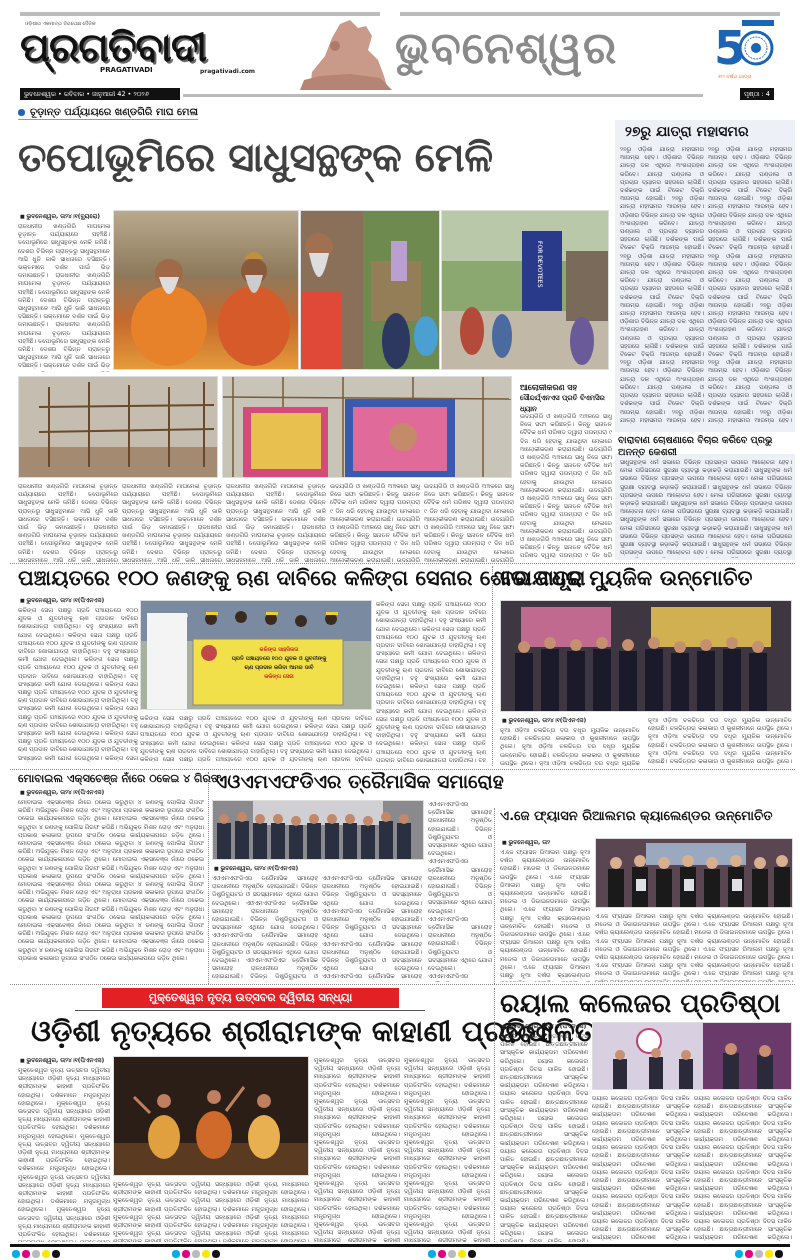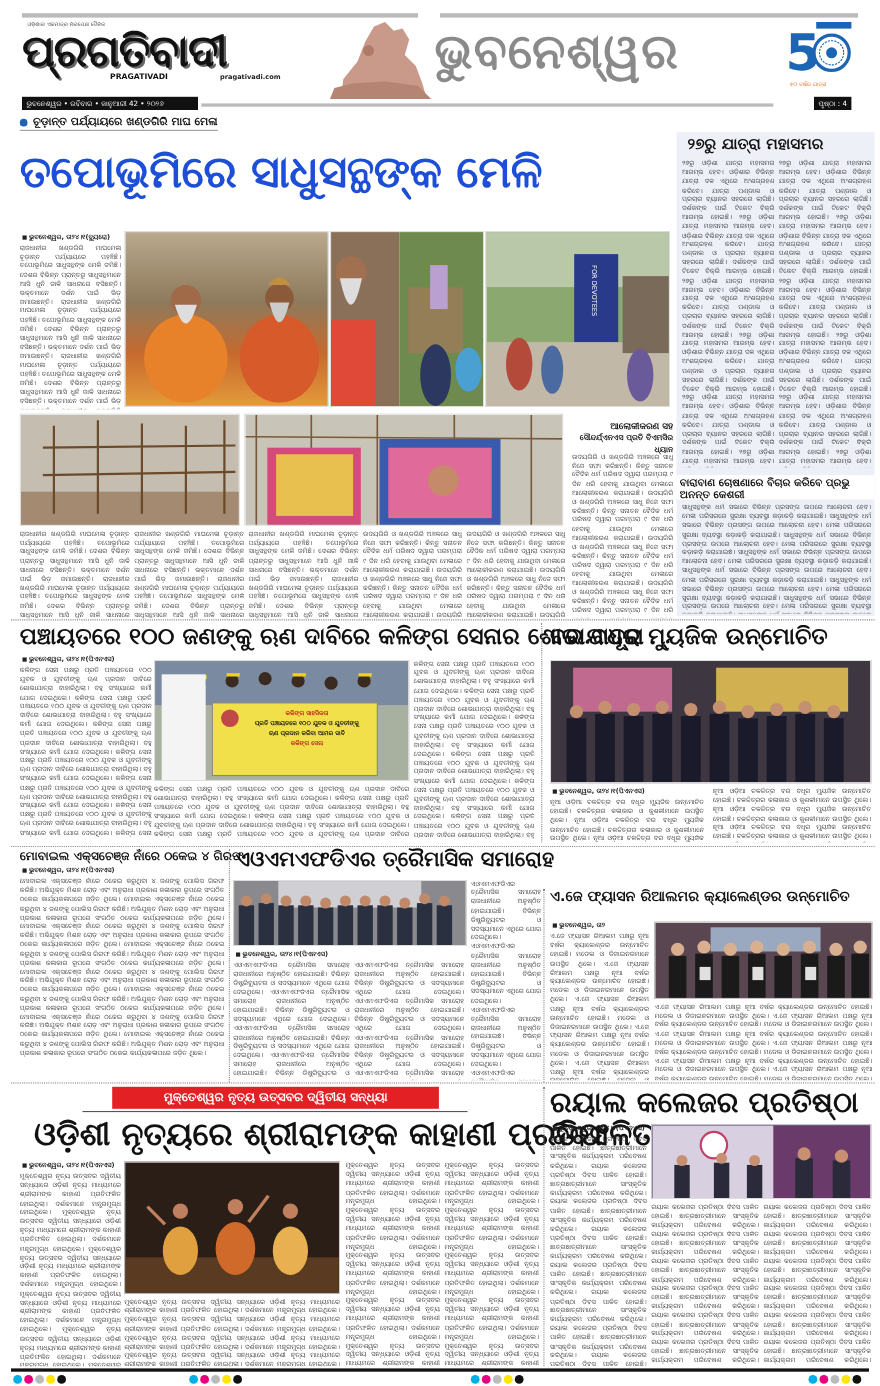--- a/index.html
+++ b/index.html
@@ -23,21 +23,21 @@
   #statue { left: 280px; top: 16px; width: 120px; height: 74px; }
   #city { left: 395px; top: 22px; font-size: 44px; font-weight: 900; color: #8a8a8a; letter-spacing: 1px; }
   #logo50 { left: 712px; top: 16px; width: 66px; height: 66px; }
   #dateband { left: 20px; top: 88px; width: 160px; height: 12px; background: #111; color: #fff; font-size: 6.5px; line-height: 12px; padding-left: 4px; }
   #dateband-line { left: 183px; top: 94px; width: 520px; height: 3px; background: #bbb; }
   #pageno { left: 740px; top: 88px; background: #111; color: #fff; font-size: 6.5px; line-height: 12px; padding: 0 4px; }
 
   
   #kicker { left: 18px; top: 106px; font-size: 10px; font-weight: bold; color: #111; border-bottom: 1px solid #999; padding-bottom: 1px; }
   #kicker-dot { display: inline-block; width: 7px; height: 7px; border-radius: 50%; background: #1c64b4; margin-right: 5px; vertical-align: middle; }
-  #main-head { left: 18px; top: 134px; font-size: 40px; font-weight: bold; color: #1d4ed8; letter-spacing: -0.5px; }
+  #main-head { left: 18px; top: 134px; font-size: 40px; font-weight: bold; color: #404040; letter-spacing: -0.5px; }
 
   #side-box { left: 615px; top: 120px; width: 180px; height: 440px; background: #eef0f8; }
   #side-head { left: 625px; top: 123px; font-size: 14px; font-weight: bold; }
   #side-head2-bg { left: 615px; top: 432px; width: 180px; height: 22px; background: #fff; }
   #side-head2 { left: 618px; top: 434px; font-size: 9.5px; font-weight: bold; color: #111; }
 
   
   .sec-head { font-size: 22px; font-weight: bold; color: #111; }
   .mid-head { font-size: 12px; font-weight: bold; color: #111; }
 
@@ -150,21 +150,21 @@
       <line x1="0" y1="20" x2="290" y2="22"></line>
     </g>
     <rect x="20" y="30" width="85" height="72" fill="#d44a7a"></rect>
     <rect x="28" y="36" width="70" height="56" fill="#e8c050"></rect>
     <rect x="122" y="22" width="110" height="80" fill="#3a5ab0"></rect>
     <rect x="130" y="30" width="94" height="64" fill="#e06a9a"></rect>
     <circle cx="180" cy="60" r="14" fill="#c48a6a"></circle>
   </svg>
 </div>
 
-<div class="abs" style="left:520px;top:382px;width:92px;text-align:right;">
+<div class="abs" style="left:520px;top:382px;width:92px;">
   <div class="caption-box">ଆଲୋକୀକରଣ ସହ</div>
   <div class="caption-box" style="font-size:7px;">ସୌନ୍ଦର୍ଯ୍ଏନଏସ ପ୍ରତି ବିଏମସିର ଧ୍ୟାନ</div>
 </div>
 <div class="abs txt" style="left:520px;top:412px;width:92px;height:150px;">ଉଦୟଗିରି ଓ ଖଣ୍ଡଗିରି ଅଞ୍ଚଳରେ ସାଧୁ ନିଜେ ସଫା କରିଛନ୍ତି। କିନ୍ତୁ ସନାତନ ବୈଦିକ ଧର୍ମ ପରିଷଦ ଦ୍ୱାରା ପରମ୍ପରା ୯ ଦିନ ଧରି ହେବାକୁ ଯାଉଥିବା ମେଳାରେ ଆଲୋକୀକରଣ କରାଯାଇଛି। ଉଦୟଗିରି ଓ ଖଣ୍ଡଗିରି ଅଞ୍ଚଳରେ ସାଧୁ ନିଜେ ସଫା କରିଛନ୍ତି। କିନ୍ତୁ ସନାତନ ବୈଦିକ ଧର୍ମ ପରିଷଦ ଦ୍ୱାରା ପରମ୍ପରା ୯ ଦିନ ଧରି ହେବାକୁ ଯାଉଥିବା ମେଳାରେ ଆଲୋକୀକରଣ କରାଯାଇଛି। ଉଦୟଗିରି ଓ ଖଣ୍ଡଗିରି ଅଞ୍ଚଳରେ ସାଧୁ ନିଜେ ସଫା କରିଛନ୍ତି। କିନ୍ତୁ ସନାତନ ବୈଦିକ ଧର୍ମ ପରିଷଦ ଦ୍ୱାରା ପରମ୍ପରା ୯ ଦିନ ଧରି ହେବାକୁ ଯାଉଥିବା ମେଳାରେ ଆଲୋକୀକରଣ କରାଯାଇଛି। ଉଦୟଗିରି ଓ ଖଣ୍ଡଗିରି ଅଞ୍ଚଳରେ ସାଧୁ ନିଜେ ସଫା କରିଛନ୍ତି। କିନ୍ତୁ ସନାତନ ବୈଦିକ ଧର୍ମ ପରିଷଦ ଦ୍ୱାରା ପରମ୍ପରା ୯ ଦିନ ଧରି ହେବାକୁ ଯାଉଥିବା ମେଳାରେ ଆଲୋକୀକରଣ କରାଯାଇଛି। ଉଦୟଗିରି ଓ ଖଣ୍ଡଗିରି ଅଞ୍ଚଳରେ ସାଧୁ ନିଜେ ସଫା କରିଛନ୍ତି। କିନ୍ତୁ ସନାତନ ବୈଦିକ ଧର୍ମ ପରିଷଦ ଦ୍ୱାରା ପରମ୍ପରା ୯ ଦିନ ଧରି ହେବାକୁ ଯାଉଥିବା ମେଳାରେ ଆଲୋକୀକରଣ କରାଯାଇଛି। ଉଦୟଗିରି ଓ ଖଣ୍ଡଗିରି ଅଞ୍ଚଳରେ ସାଧୁ ନିଜେ ସଫା କରିଛନ୍ତି। କିନ୍ତୁ ସନାତନ ବୈଦିକ ଧର୍ମ ପରିଷଦ ଦ୍ୱାରା ପରମ୍ପରା ୯ ଦିନ ଧରି ହେବାକୁ ଯାଉଥିବା ମେଳାରେ ଆଲୋକୀକରଣ କରାଯାଇଛି। ଉଦୟଗିରି ଓ ଖଣ୍ଡଗିରି ଅଞ୍ଚଳରେ ସାଧୁ ନିଜେ ସଫା କରିଛନ୍ତି। କିନ୍ତୁ ସନାତନ ବୈଦିକ ଧର୍ମ ପରିଷଦ ଦ୍ୱାରା ପରମ୍ପରା ୯ ଦିନ ଧରି ହେବାକୁ ଯାଉଥିବା ମେଳାରେ ଆଲୋକୀକରଣ କରାଯାଇଛି। ଉଦୟଗିରି ଓ ଖଣ୍ଡଗିରି ଅଞ୍ଚଳରେ ସାଧୁ ନିଜେ ସଫା କରିଛନ୍ତି। କିନ୍ତୁ ସନାତନ ବୈଦିକ ଧର୍ମ ପରିଷଦ ଦ୍ୱାରା ପରମ୍ପରା ୯ ଦିନ ଧରି ହେବାକୁ ଯାଉଥିବା ମେଳାରେ ଆଲୋକୀକରଣ କରାଯାଇଛି। </div>
 
 <div class="abs txt" style="left:18px;top:482px;width:100px;height:80px;">ରାଜଧାନୀର ଖଣ୍ଡଗିରି ମାଘମେଳା ଚୂଡ଼ାନ୍ତ ପର୍ଯ୍ୟାୟରେ ପହଞ୍ଚିଛି। ତପୋଭୂମିରେ ସାଧୁସନ୍ଥଙ୍କ ମେଳି ଜମିଛି। ଦେଶର ବିଭିନ୍ନ ପ୍ରାନ୍ତରୁ ସାଧୁସନ୍ଥମାନେ ଆସି ଧୁନି ଜାଳି ସାଧନାରେ ବସିଛନ୍ତି। ଭକ୍ତମାନେ ଦର୍ଶନ ପାଇଁ ଭିଡ଼ ଜମାଉଛନ୍ତି। ରାଜଧାନୀର ଖଣ୍ଡଗିରି ମାଘମେଳା ଚୂଡ଼ାନ୍ତ ପର୍ଯ୍ୟାୟରେ ପହଞ୍ଚିଛି। ତପୋଭୂମିରେ ସାଧୁସନ୍ଥଙ୍କ ମେଳି ଜମିଛି। ଦେଶର ବିଭିନ୍ନ ପ୍ରାନ୍ତରୁ ସାଧୁସନ୍ଥମାନେ ଆସି ଧୁନି ଜାଳି ସାଧନାରେ ବସିଛନ୍ତି। ଭକ୍ତମାନେ ଦର୍ଶନ ପାଇଁ ଭିଡ଼ ଜମାଉଛନ୍ତି। ରାଜଧାନୀର ଖଣ୍ଡଗିରି ମାଘମେଳା ଚୂଡ଼ାନ୍ତ ପର୍ଯ୍ୟାୟରେ ପହଞ୍ଚିଛି। ତପୋଭୂମିରେ ସାଧୁସନ୍ଥଙ୍କ ମେଳି ଜମିଛି। ଦେଶର ବିଭିନ୍ନ ପ୍ରାନ୍ତରୁ ସାଧୁସନ୍ଥମାନେ ଆସି ଧୁନି ଜାଳି ସାଧନାରେ ବସିଛନ୍ତି। ଭକ୍ତମାନେ ଦର୍ଶନ ପାଇଁ ଭିଡ଼ ଜମାଉଛନ୍ତି। ରାଜଧାନୀର ଖଣ୍ଡଗିରି ମାଘମେଳା ଚୂଡ଼ାନ୍ତ ପର୍ଯ୍ୟାୟରେ ପହଞ୍ଚିଛି। ତପୋଭୂମିରେ ସାଧୁସନ୍ଥଙ୍କ ମେଳି ଜମିଛି। ଦେଶର ବିଭିନ୍ନ ପ୍ରାନ୍ତରୁ ସାଧୁସନ୍ଥମାନେ ଆସି ଧୁନି ଜାଳି ସାଧନାରେ ବସିଛନ୍ତି। ଭକ୍ତମାନେ ଦର୍ଶନ ପାଇଁ ଭିଡ଼ ଜମାଉଛନ୍ତି। ରାଜଧାନୀର ଖଣ୍ଡଗିରି ମାଘମେଳା ଚୂଡ଼ାନ୍ତ ପର୍ଯ୍ୟାୟରେ ପହଞ୍ଚିଛି। ତପୋଭୂମିରେ ସାଧୁସନ୍ଥଙ୍କ ମେଳି ଜମିଛି। ଦେଶର ବିଭିନ୍ନ ପ୍ରାନ୍ତରୁ ସାଧୁସନ୍ଥମାନେ ଆସି ଧୁନି ଜାଳି ସାଧନାରେ ବସିଛନ୍ତି। ଭକ୍ତମାନେ ଦର୍ଶନ ପାଇଁ ଭିଡ଼ ଜମାଉଛନ୍ତି। ରାଜଧାନୀର ଖଣ୍ଡଗିରି ମାଘମେଳା ଚୂଡ଼ାନ୍ତ ପର୍ଯ୍ୟାୟରେ ପହଞ୍ଚିଛି। ତପୋଭୂମିରେ ସାଧୁସନ୍ଥଙ୍କ ମେଳି ଜମିଛି। ଦେଶର ବିଭିନ୍ନ ପ୍ରାନ୍ତରୁ ସାଧୁସନ୍ଥମାନେ ଆସି ଧୁନି ଜାଳି ସାଧନାରେ ବସିଛନ୍ତି। ଭକ୍ତମାନେ ଦର୍ଶନ ପାଇଁ ଭିଡ଼ ଜମାଉଛନ୍ତି। ରାଜଧାନୀର ଖଣ୍ଡଗିରି ମାଘମେଳା ଚୂଡ଼ାନ୍ତ ପର୍ଯ୍ୟାୟରେ ପହଞ୍ଚିଛି। ତପୋଭୂମିରେ ସାଧୁସନ୍ଥଙ୍କ ମେଳି ଜମିଛି। ଦେଶର ବିଭିନ୍ନ ପ୍ରାନ୍ତରୁ ସାଧୁସନ୍ଥମାନେ ଆସି ଧୁନି ଜାଳି ସାଧନାରେ ବସିଛନ୍ତି। ଭକ୍ତମାନେ ଦର୍ଶନ ପାଇଁ ଭିଡ଼ ଜମାଉଛନ୍ତି। ରାଜଧାନୀର ଖଣ୍ଡଗିରି ମାଘମେଳା ଚୂଡ଼ାନ୍ତ ପର୍ଯ୍ୟାୟରେ ପହଞ୍ଚିଛି। ତପୋଭୂମିରେ ସାଧୁସନ୍ଥଙ୍କ ମେଳି ଜମିଛି। ଦେଶର ବିଭିନ୍ନ ପ୍ରାନ୍ତରୁ ସାଧୁସନ୍ଥମାନେ ଆସି ଧୁନି ଜାଳି ସାଧନାରେ ବସିଛନ୍ତି। ଭକ୍ତମାନେ ଦର୍ଶନ ପାଇଁ ଭିଡ଼ ଜମାଉଛନ୍ତି। </div>
 <div class="abs txt" style="left:122px;top:482px;width:100px;height:80px;">ରାଜଧାନୀର ଖଣ୍ଡଗିରି ମାଘମେଳା ଚୂଡ଼ାନ୍ତ ପର୍ଯ୍ୟାୟରେ ପହଞ୍ଚିଛି। ତପୋଭୂମିରେ ସାଧୁସନ୍ଥଙ୍କ ମେଳି ଜମିଛି। ଦେଶର ବିଭିନ୍ନ ପ୍ରାନ୍ତରୁ ସାଧୁସନ୍ଥମାନେ ଆସି ଧୁନି ଜାଳି ସାଧନାରେ ବସିଛନ୍ତି। ଭକ୍ତମାନେ ଦର୍ଶନ ପାଇଁ ଭିଡ଼ ଜମାଉଛନ୍ତି। ରାଜଧାନୀର ଖଣ୍ଡଗିରି ମାଘମେଳା ଚୂଡ଼ାନ୍ତ ପର୍ଯ୍ୟାୟରେ ପହଞ୍ଚିଛି। ତପୋଭୂମିରେ ସାଧୁସନ୍ଥଙ୍କ ମେଳି ଜମିଛି। ଦେଶର ବିଭିନ୍ନ ପ୍ରାନ୍ତରୁ ସାଧୁସନ୍ଥମାନେ ଆସି ଧୁନି ଜାଳି ସାଧନାରେ ବସିଛନ୍ତି। ଭକ୍ତମାନେ ଦର୍ଶନ ପାଇଁ ଭିଡ଼ ଜମାଉଛନ୍ତି। ରାଜଧାନୀର ଖଣ୍ଡଗିରି ମାଘମେଳା ଚୂଡ଼ାନ୍ତ ପର୍ଯ୍ୟାୟରେ ପହଞ୍ଚିଛି। ତପୋଭୂମିରେ ସାଧୁସନ୍ଥଙ୍କ ମେଳି ଜମିଛି। ଦେଶର ବିଭିନ୍ନ ପ୍ରାନ୍ତରୁ ସାଧୁସନ୍ଥମାନେ ଆସି ଧୁନି ଜାଳି ସାଧନାରେ ବସିଛନ୍ତି। ଭକ୍ତମାନେ ଦର୍ଶନ ପାଇଁ ଭିଡ଼ ଜମାଉଛନ୍ତି। ରାଜଧାନୀର ଖଣ୍ଡଗିରି ମାଘମେଳା ଚୂଡ଼ାନ୍ତ ପର୍ଯ୍ୟାୟରେ ପହଞ୍ଚିଛି। ତପୋଭୂମିରେ ସାଧୁସନ୍ଥଙ୍କ ମେଳି ଜମିଛି। ଦେଶର ବିଭିନ୍ନ ପ୍ରାନ୍ତରୁ ସାଧୁସନ୍ଥମାନେ ଆସି ଧୁନି ଜାଳି ସାଧନାରେ ବସିଛନ୍ତି। ଭକ୍ତମାନେ ଦର୍ଶନ ପାଇଁ ଭିଡ଼ ଜମାଉଛନ୍ତି। ରାଜଧାନୀର ଖଣ୍ଡଗିରି ମାଘମେଳା ଚୂଡ଼ାନ୍ତ ପର୍ଯ୍ୟାୟରେ ପହଞ୍ଚିଛି। ତପୋଭୂମିରେ ସାଧୁସନ୍ଥଙ୍କ ମେଳି ଜମିଛି। ଦେଶର ବିଭିନ୍ନ ପ୍ରାନ୍ତରୁ ସାଧୁସନ୍ଥମାନେ ଆସି ଧୁନି ଜାଳି ସାଧନାରେ ବସିଛନ୍ତି। ଭକ୍ତମାନେ ଦର୍ଶନ ପାଇଁ ଭିଡ଼ ଜମାଉଛନ୍ତି। ରାଜଧାନୀର ଖଣ୍ଡଗିରି ମାଘମେଳା ଚୂଡ଼ାନ୍ତ ପର୍ଯ୍ୟାୟରେ ପହଞ୍ଚିଛି। ତପୋଭୂମିରେ ସାଧୁସନ୍ଥଙ୍କ ମେଳି ଜମିଛି। ଦେଶର ବିଭିନ୍ନ ପ୍ରାନ୍ତରୁ ସାଧୁସନ୍ଥମାନେ ଆସି ଧୁନି ଜାଳି ସାଧନାରେ ବସିଛନ୍ତି। ଭକ୍ତମାନେ ଦର୍ଶନ ପାଇଁ ଭିଡ଼ ଜମାଉଛନ୍ତି। ରାଜଧାନୀର ଖଣ୍ଡଗିରି ମାଘମେଳା ଚୂଡ଼ାନ୍ତ ପର୍ଯ୍ୟାୟରେ ପହଞ୍ଚିଛି। ତପୋଭୂମିରେ ସାଧୁସନ୍ଥଙ୍କ ମେଳି ଜମିଛି। ଦେଶର ବିଭିନ୍ନ ପ୍ରାନ୍ତରୁ ସାଧୁସନ୍ଥମାନେ ଆସି ଧୁନି ଜାଳି ସାଧନାରେ ବସିଛନ୍ତି। ଭକ୍ତମାନେ ଦର୍ଶନ ପାଇଁ ଭିଡ଼ ଜମାଉଛନ୍ତି। ରାଜଧାନୀର ଖଣ୍ଡଗିରି ମାଘମେଳା ଚୂଡ଼ାନ୍ତ ପର୍ଯ୍ୟାୟରେ ପହଞ୍ଚିଛି। ତପୋଭୂମିରେ ସାଧୁସନ୍ଥଙ୍କ ମେଳି ଜମିଛି। ଦେଶର ବିଭିନ୍ନ ପ୍ରାନ୍ତରୁ ସାଧୁସନ୍ଥମାନେ ଆସି ଧୁନି ଜାଳି ସାଧନାରେ ବସିଛନ୍ତି। ଭକ୍ତମାନେ ଦର୍ଶନ ପାଇଁ ଭିଡ଼ ଜମାଉଛନ୍ତି। </div>
 <div class="abs txt" style="left:226px;top:482px;width:100px;height:80px;">ରାଜଧାନୀର ଖଣ୍ଡଗିରି ମାଘମେଳା ଚୂଡ଼ାନ୍ତ ପର୍ଯ୍ୟାୟରେ ପହଞ୍ଚିଛି। ତପୋଭୂମିରେ ସାଧୁସନ୍ଥଙ୍କ ମେଳି ଜମିଛି। ଦେଶର ବିଭିନ୍ନ ପ୍ରାନ୍ତରୁ ସାଧୁସନ୍ଥମାନେ ଆସି ଧୁନି ଜାଳି ସାଧନାରେ ବସିଛନ୍ତି। ଭକ୍ତମାନେ ଦର୍ଶନ ପାଇଁ ଭିଡ଼ ଜମାଉଛନ୍ତି। ରାଜଧାନୀର ଖଣ୍ଡଗିରି ମାଘମେଳା ଚୂଡ଼ାନ୍ତ ପର୍ଯ୍ୟାୟରେ ପହଞ୍ଚିଛି। ତପୋଭୂମିରେ ସାଧୁସନ୍ଥଙ୍କ ମେଳି ଜମିଛି। ଦେଶର ବିଭିନ୍ନ ପ୍ରାନ୍ତରୁ ସାଧୁସନ୍ଥମାନେ ଆସି ଧୁନି ଜାଳି ସାଧନାରେ ବସିଛନ୍ତି। ଭକ୍ତମାନେ ଦର୍ଶନ ପାଇଁ ଭିଡ଼ ଜମାଉଛନ୍ତି। ରାଜଧାନୀର ଖଣ୍ଡଗିରି ମାଘମେଳା ଚୂଡ଼ାନ୍ତ ପର୍ଯ୍ୟାୟରେ ପହଞ୍ଚିଛି। ତପୋଭୂମିରେ ସାଧୁସନ୍ଥଙ୍କ ମେଳି ଜମିଛି। ଦେଶର ବିଭିନ୍ନ ପ୍ରାନ୍ତରୁ ସାଧୁସନ୍ଥମାନେ ଆସି ଧୁନି ଜାଳି ସାଧନାରେ ବସିଛନ୍ତି। ଭକ୍ତମାନେ ଦର୍ଶନ ପାଇଁ ଭିଡ଼ ଜମାଉଛନ୍ତି। ରାଜଧାନୀର ଖଣ୍ଡଗିରି ମାଘମେଳା ଚୂଡ଼ାନ୍ତ ପର୍ଯ୍ୟାୟରେ ପହଞ୍ଚିଛି। ତପୋଭୂମିରେ ସାଧୁସନ୍ଥଙ୍କ ମେଳି ଜମିଛି। ଦେଶର ବିଭିନ୍ନ ପ୍ରାନ୍ତରୁ ସାଧୁସନ୍ଥମାନେ ଆସି ଧୁନି ଜାଳି ସାଧନାରେ ବସିଛନ୍ତି। ଭକ୍ତମାନେ ଦର୍ଶନ ପାଇଁ ଭିଡ଼ ଜମାଉଛନ୍ତି। ରାଜଧାନୀର ଖଣ୍ଡଗିରି ମାଘମେଳା ଚୂଡ଼ାନ୍ତ ପର୍ଯ୍ୟାୟରେ ପହଞ୍ଚିଛି। ତପୋଭୂମିରେ ସାଧୁସନ୍ଥଙ୍କ ମେଳି ଜମିଛି। ଦେଶର ବିଭିନ୍ନ ପ୍ରାନ୍ତରୁ ସାଧୁସନ୍ଥମାନେ ଆସି ଧୁନି ଜାଳି ସାଧନାରେ ବସିଛନ୍ତି। ଭକ୍ତମାନେ ଦର୍ଶନ ପାଇଁ ଭିଡ଼ ଜମାଉଛନ୍ତି। ରାଜଧାନୀର ଖଣ୍ଡଗିରି ମାଘମେଳା ଚୂଡ଼ାନ୍ତ ପର୍ଯ୍ୟାୟରେ ପହଞ୍ଚିଛି। ତପୋଭୂମିରେ ସାଧୁସନ୍ଥଙ୍କ ମେଳି ଜମିଛି। ଦେଶର ବିଭିନ୍ନ ପ୍ରାନ୍ତରୁ ସାଧୁସନ୍ଥମାନେ ଆସି ଧୁନି ଜାଳି ସାଧନାରେ ବସିଛନ୍ତି। ଭକ୍ତମାନେ ଦର୍ଶନ ପାଇଁ ଭିଡ଼ ଜମାଉଛନ୍ତି। ରାଜଧାନୀର ଖଣ୍ଡଗିରି ମାଘମେଳା ଚୂଡ଼ାନ୍ତ ପର୍ଯ୍ୟାୟରେ ପହଞ୍ଚିଛି। ତପୋଭୂମିରେ ସାଧୁସନ୍ଥଙ୍କ ମେଳି ଜମିଛି। ଦେଶର ବିଭିନ୍ନ ପ୍ରାନ୍ତରୁ ସାଧୁସନ୍ଥମାନେ ଆସି ଧୁନି ଜାଳି ସାଧନାରେ ବସିଛନ୍ତି। ଭକ୍ତମାନେ ଦର୍ଶନ ପାଇଁ ଭିଡ଼ ଜମାଉଛନ୍ତି। ରାଜଧାନୀର ଖଣ୍ଡଗିରି ମାଘମେଳା ଚୂଡ଼ାନ୍ତ ପର୍ଯ୍ୟାୟରେ ପହଞ୍ଚିଛି। ତପୋଭୂମିରେ ସାଧୁସନ୍ଥଙ୍କ ମେଳି ଜମିଛି। ଦେଶର ବିଭିନ୍ନ ପ୍ରାନ୍ତରୁ ସାଧୁସନ୍ଥମାନେ ଆସି ଧୁନି ଜାଳି ସାଧନାରେ ବସିଛନ୍ତି। ଭକ୍ତମାନେ ଦର୍ଶନ ପାଇଁ ଭିଡ଼ ଜମାଉଛନ୍ତି। </div>
 <div class="abs txt" style="left:330px;top:482px;width:90px;height:80px;">ଉଦୟଗିରି ଓ ଖଣ୍ଡଗିରି ଅଞ୍ଚଳରେ ସାଧୁ ନିଜେ ସଫା କରିଛନ୍ତି। କିନ୍ତୁ ସନାତନ ବୈଦିକ ଧର୍ମ ପରିଷଦ ଦ୍ୱାରା ପରମ୍ପରା ୯ ଦିନ ଧରି ହେବାକୁ ଯାଉଥିବା ମେଳାରେ ଆଲୋକୀକରଣ କରାଯାଇଛି। ଉଦୟଗିରି ଓ ଖଣ୍ଡଗିରି ଅଞ୍ଚଳରେ ସାଧୁ ନିଜେ ସଫା କରିଛନ୍ତି। କିନ୍ତୁ ସନାତନ ବୈଦିକ ଧର୍ମ ପରିଷଦ ଦ୍ୱାରା ପରମ୍ପରା ୯ ଦିନ ଧରି ହେବାକୁ ଯାଉଥିବା ମେଳାରେ ଆଲୋକୀକରଣ କରାଯାଇଛି। ଉଦୟଗିରି ଓ ଖଣ୍ଡଗିରି ଅଞ୍ଚଳରେ ସାଧୁ ନିଜେ ସଫା କରିଛନ୍ତି। କିନ୍ତୁ ସନାତନ ବୈଦିକ ଧର୍ମ ପରିଷଦ ଦ୍ୱାରା ପରମ୍ପରା ୯ ଦିନ ଧରି ହେବାକୁ ଯାଉଥିବା ମେଳାରେ ଆଲୋକୀକରଣ କରାଯାଇଛି। ଉଦୟଗିରି ଓ ଖଣ୍ଡଗିରି ଅଞ୍ଚଳରେ ସାଧୁ ନିଜେ ସଫା କରିଛନ୍ତି। କିନ୍ତୁ ସନାତନ ବୈଦିକ ଧର୍ମ ପରିଷଦ ଦ୍ୱାରା ପରମ୍ପରା ୯ ଦିନ ଧରି ହେବାକୁ ଯାଉଥିବା ମେଳାରେ ଆଲୋକୀକରଣ କରାଯାଇଛି। ଉଦୟଗିରି ଓ ଖଣ୍ଡଗିରି ଅଞ୍ଚଳରେ ସାଧୁ ନିଜେ ସଫା କରିଛନ୍ତି। କିନ୍ତୁ ସନାତନ ବୈଦିକ ଧର୍ମ ପରିଷଦ ଦ୍ୱାରା ପରମ୍ପରା ୯ ଦିନ ଧରି ହେବାକୁ ଯାଉଥିବା ମେଳାରେ ଆଲୋକୀକରଣ କରାଯାଇଛି। ଉଦୟଗିରି ଓ ଖଣ୍ଡଗିରି ଅଞ୍ଚଳରେ ସାଧୁ ନିଜେ ସଫା କରିଛନ୍ତି। କିନ୍ତୁ ସନାତନ ବୈଦିକ ଧର୍ମ ପରିଷଦ ଦ୍ୱାରା ପରମ୍ପରା ୯ ଦିନ ଧରି ହେବାକୁ ଯାଉଥିବା ମେଳାରେ ଆଲୋକୀକରଣ କରାଯାଇଛି। ଉଦୟଗିରି ଓ ଖଣ୍ଡଗିରି ଅଞ୍ଚଳରେ ସାଧୁ ନିଜେ ସଫା କରିଛନ୍ତି। କିନ୍ତୁ ସନାତନ ବୈଦିକ ଧର୍ମ ପରିଷଦ ଦ୍ୱାରା ପରମ୍ପରା ୯ ଦିନ ଧରି ହେବାକୁ ଯାଉଥିବା ମେଳାରେ ଆଲୋକୀକରଣ କରାଯାଇଛି। ଉଦୟଗିରି ଓ ଖଣ୍ଡଗିରି ଅଞ୍ଚଳରେ ସାଧୁ ନିଜେ ସଫା କରିଛନ୍ତି। କିନ୍ତୁ ସନାତନ ବୈଦିକ ଧର୍ମ ପରିଷଦ ଦ୍ୱାରା ପରମ୍ପରା ୯ ଦିନ ଧରି ହେବାକୁ ଯାଉଥିବା ମେଳାରେ ଆଲୋକୀକରଣ କରାଯାଇଛି। </div>
 <div class="abs txt" style="left:424px;top:482px;width:90px;height:80px;">ଉଦୟଗିରି ଓ ଖଣ୍ଡଗିରି ଅଞ୍ଚଳରେ ସାଧୁ ନିଜେ ସଫା କରିଛନ୍ତି। କିନ୍ତୁ ସନାତନ ବୈଦିକ ଧର୍ମ ପରିଷଦ ଦ୍ୱାରା ପରମ୍ପରା ୯ ଦିନ ଧରି ହେବାକୁ ଯାଉଥିବା ମେଳାରେ ଆଲୋକୀକରଣ କରାଯାଇଛି। ଉଦୟଗିରି ଓ ଖଣ୍ଡଗିରି ଅଞ୍ଚଳରେ ସାଧୁ ନିଜେ ସଫା କରିଛନ୍ତି। କିନ୍ତୁ ସନାତନ ବୈଦିକ ଧର୍ମ ପରିଷଦ ଦ୍ୱାରା ପରମ୍ପରା ୯ ଦିନ ଧରି ହେବାକୁ ଯାଉଥିବା ମେଳାରେ ଆଲୋକୀକରଣ କରାଯାଇଛି। ଉଦୟଗିରି ଓ ଖଣ୍ଡଗିରି ଅଞ୍ଚଳରେ ସାଧୁ ନିଜେ ସଫା କରିଛନ୍ତି। କିନ୍ତୁ ସନାତନ ବୈଦିକ ଧର୍ମ ପରିଷଦ ଦ୍ୱାରା ପରମ୍ପରା ୯ ଦିନ ଧରି ହେବାକୁ ଯାଉଥିବା ମେଳାରେ ଆଲୋକୀକରଣ କରାଯାଇଛି। ଉଦୟଗିରି ଓ ଖଣ୍ଡଗିରି ଅଞ୍ଚଳରେ ସାଧୁ ନିଜେ ସଫା କରିଛନ୍ତି। କିନ୍ତୁ ସନାତନ ବୈଦିକ ଧର୍ମ ପରିଷଦ ଦ୍ୱାରା ପରମ୍ପରା ୯ ଦିନ ଧରି ହେବାକୁ ଯାଉଥିବା ମେଳାରେ ଆଲୋକୀକରଣ କରାଯାଇଛି। ଉଦୟଗିରି ଓ ଖଣ୍ଡଗିରି ଅଞ୍ଚଳରେ ସାଧୁ ନିଜେ ସଫା କରିଛନ୍ତି। କିନ୍ତୁ ସନାତନ ବୈଦିକ ଧର୍ମ ପରିଷଦ ଦ୍ୱାରା ପରମ୍ପରା ୯ ଦିନ ଧରି ହେବାକୁ ଯାଉଥିବା ମେଳାରେ ଆଲୋକୀକରଣ କରାଯାଇଛି। ଉଦୟଗିରି ଓ ଖଣ୍ଡଗିରି ଅଞ୍ଚଳରେ ସାଧୁ ନିଜେ ସଫା କରିଛନ୍ତି। କିନ୍ତୁ ସନାତନ ବୈଦିକ ଧର୍ମ ପରିଷଦ ଦ୍ୱାରା ପରମ୍ପରା ୯ ଦିନ ଧରି ହେବାକୁ ଯାଉଥିବା ମେଳାରେ ଆଲୋକୀକରଣ କରାଯାଇଛି। ଉଦୟଗିରି ଓ ଖଣ୍ଡଗିରି ଅଞ୍ଚଳରେ ସାଧୁ ନିଜେ ସଫା କରିଛନ୍ତି। କିନ୍ତୁ ସନାତନ ବୈଦିକ ଧର୍ମ ପରିଷଦ ଦ୍ୱାରା ପରମ୍ପରା ୯ ଦିନ ଧରି ହେବାକୁ ଯାଉଥିବା ମେଳାରେ ଆଲୋକୀକରଣ କରାଯାଇଛି। ଉଦୟଗିରି ଓ ଖଣ୍ଡଗିରି ଅଞ୍ଚଳରେ ସାଧୁ ନିଜେ ସଫା କରିଛନ୍ତି। କିନ୍ତୁ ସନାତନ ବୈଦିକ ଧର୍ମ ପରିଷଦ ଦ୍ୱାରା ପରମ୍ପରା ୯ ଦିନ ଧରି ହେବାକୁ ଯାଉଥିବା ମେଳାରେ ଆଲୋକୀକରଣ କରାଯାଇଛି। </div>

